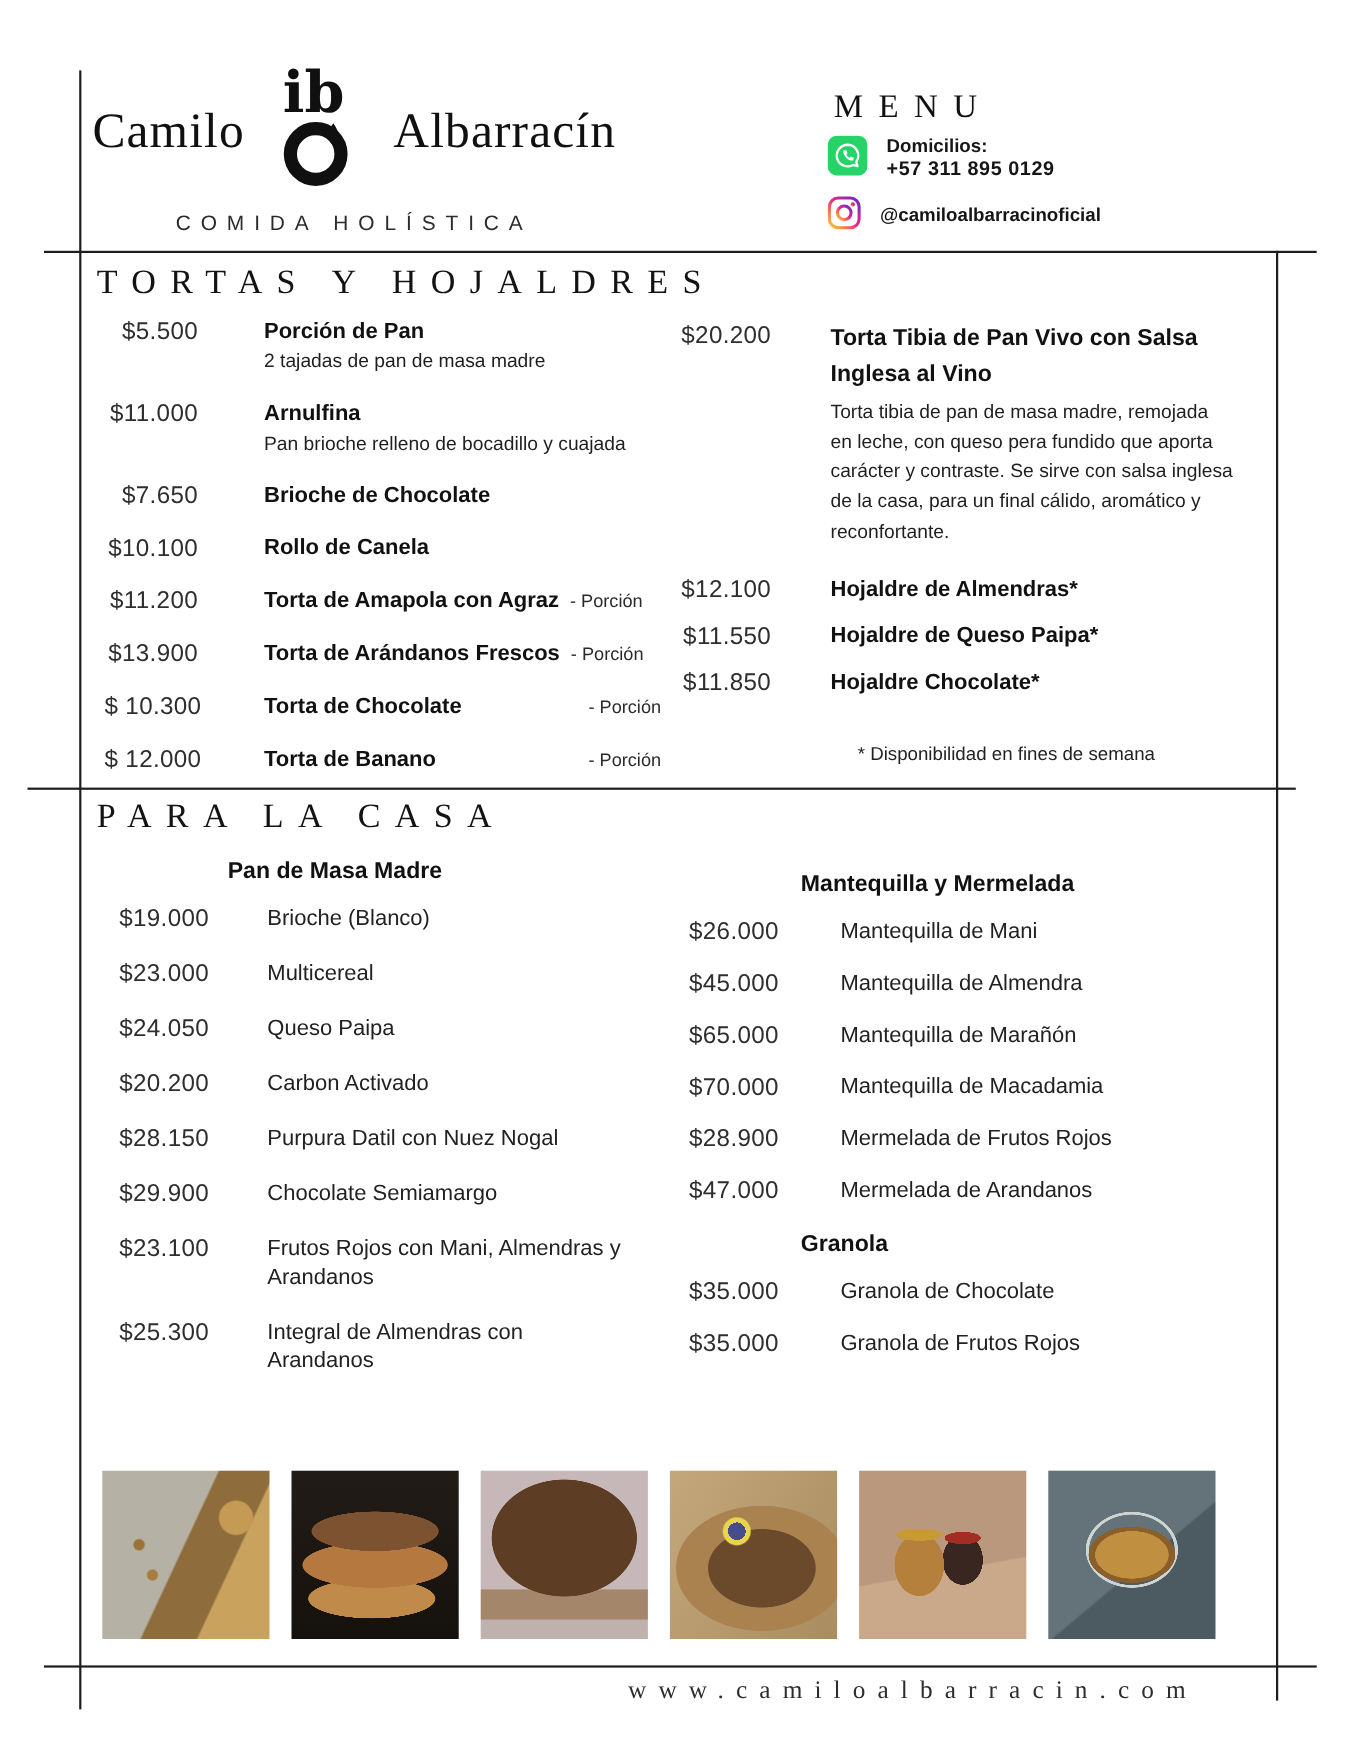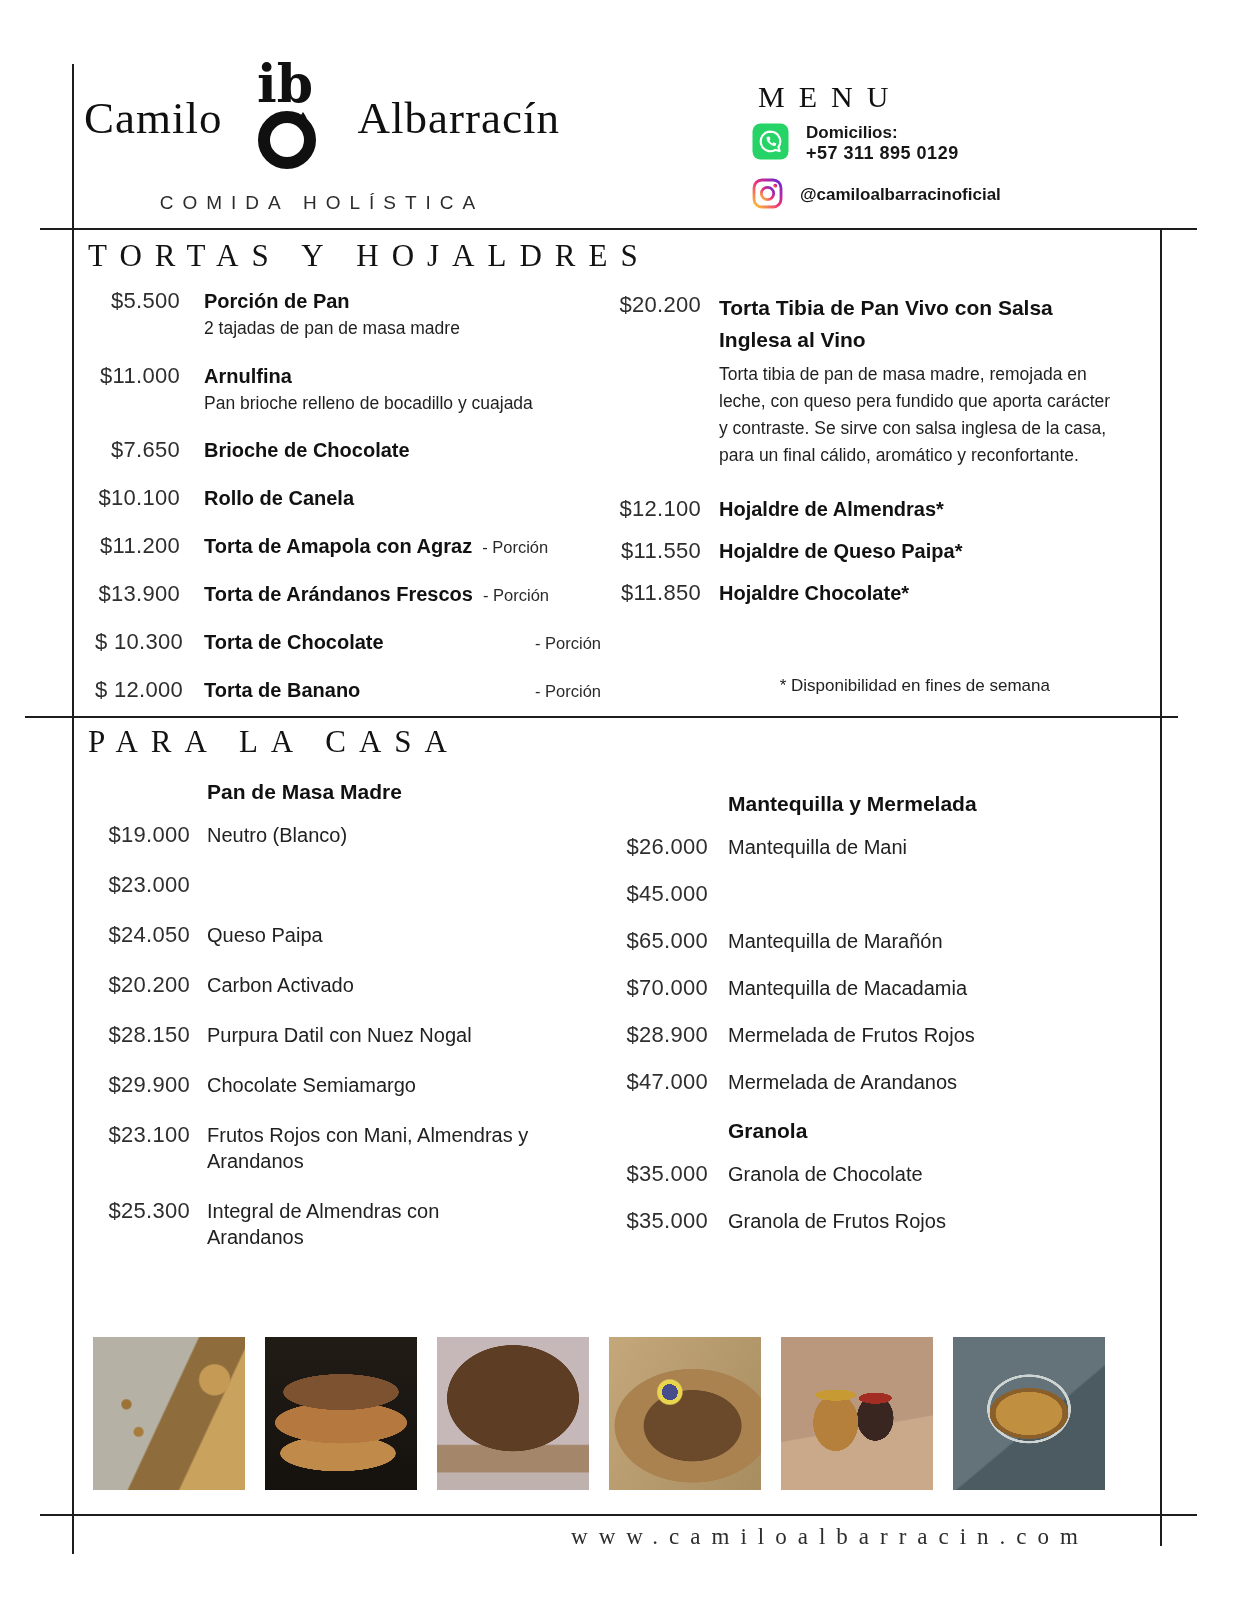--- a/index.html
+++ b/index.html
@@ -30,21 +30,21 @@
 
   
   .sec-title{position:absolute;font-family:"Liberation Serif",serif;font-size:31px;
              letter-spacing:13px;color:#131313;font-weight:400;}
   #s1-title{left:88px;top:238px;}
   #s2-title{left:88px;top:724px;}
 
   
   .row{display:grid;column-gap:24px;margin-bottom:22px;}
   .price{text-align:right;font-size:22px;color:#2e2e2e;letter-spacing:.3px;white-space:nowrap;}
-  .cell{min-width:0;}
+  .cell{min-width:0;margin-left:36px;}
   .cell.flex{display:flex;align-items:baseline;}
   .name{font-size:20px;line-height:1.3;}
   .bold .name{font-weight:700;color:#111;}
   .plain .name{font-weight:400;color:#212121;}
   .desc{display:block;font-size:17.5px;color:#1f1f1f;font-weight:400;margin-top:3px;line-height:1.35;}
   .note{font-size:16.5px;color:#2a2a2a;font-weight:400;white-space:nowrap;}
   .note.inline{margin-left:10px;}
   .note.right{margin-left:auto;margin-right:14px;}
 
   #s1-left{position:absolute;left:95px;top:288px;width:520px;}
@@ -231,24 +231,25 @@
 </div>
 
 <div id="s1-footnote">* Disponibilidad en fines de semana</div>
 
 <div class="sec-title" id="s2-title">PARA LA CASA</div>
 
 <div id="s2-left">
   <div class="group-hd">Pan de Masa Madre</div>
   <div class="row plain">
     <span class="price">$19.000</span>
-    <span class="cell"><span class="name">Neutro (Blanco)</span></span>
+    <span class="cell"><span class="name">Brioche (Blanco)</span></span>
   </div>
   <div class="row plain">
     <span class="price">$23.000</span>
+    <span class="cell"><span class="name">Multicereal</span></span>
   </div>
   <div class="row plain">
     <span class="price">$24.050</span>
     <span class="cell"><span class="name">Queso Paipa</span></span>
   </div>
   <div class="row plain">
     <span class="price">$20.200</span>
     <span class="cell"><span class="name">Carbon Activado</span></span>
   </div>
   <div class="row plain">
@@ -270,20 +271,21 @@
 </div>
 
 <div id="s2-right">
   <div class="group-hd">Mantequilla y Mermelada</div>
   <div class="row plain">
     <span class="price">$26.000</span>
     <span class="cell"><span class="name">Mantequilla de Mani</span></span>
   </div>
   <div class="row plain">
     <span class="price">$45.000</span>
+    <span class="cell"><span class="name">Mantequilla de Almendra</span></span>
   </div>
   <div class="row plain">
     <span class="price">$65.000</span>
     <span class="cell"><span class="name">Mantequilla de Marañón</span></span>
   </div>
   <div class="row plain">
     <span class="price">$70.000</span>
     <span class="cell"><span class="name">Mantequilla de Macadamia</span></span>
   </div>
   <div class="row plain">

